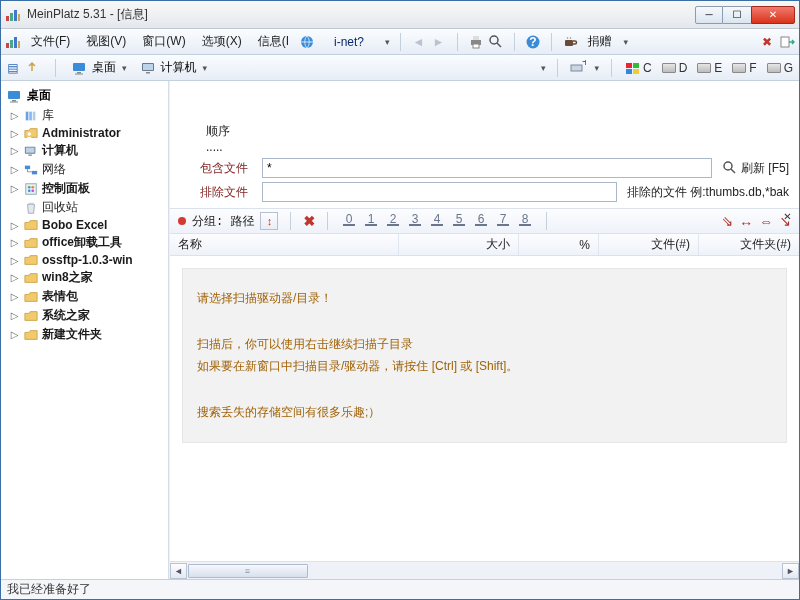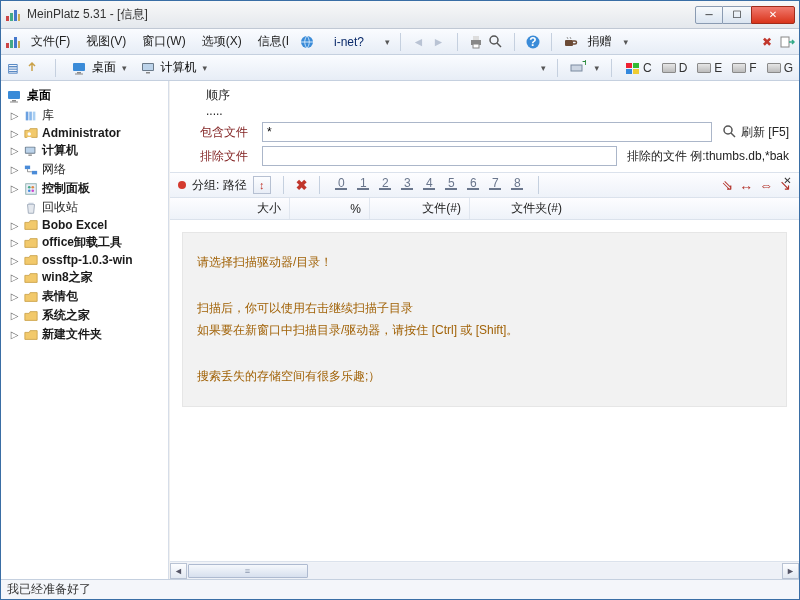--- a/index.html
+++ b/index.html
@@ -38,32 +38,32 @@
 .tree-root { display: flex; align-items: center; gap: 4px; padding: 2px 4px; }
 .tree-node { display: flex; align-items: center; gap: 3px; padding: 1px 2px 1px 6px; white-space: nowrap; }
 .tree-node .exp { width: 11px; height: 11px; font-size: 10px; color: #6a6a6a; display: inline-flex; align-items: center; justify-content: center; cursor: pointer; }
 .tree-node .ico { width: 16px; height: 14px; display: inline-flex; }
 .folder-ico svg { width: 16px; height: 14px; }
 .tree-node .lbl { color: #1a1a1a; cursor: pointer; }
 .tree-node.bold .lbl { font-weight: bold; }
 
 
 .right-pane { flex: 1; display: flex; flex-direction: column; min-width: 0; border-left: 1px solid #f0f0f0; }
-.filter-area { padding: 6px 10px 6px 30px; }
+.filter-area { padding: 6px 10px 6px 30px; margin-top: 36px; }
 .filter-row { display: flex; align-items: center; gap: 6px; margin-top: 4px; }
 .filter-row label { width: 56px; text-align: left; color: #7f1d1d; }
 .filter-input { flex: 1; height: 20px; border: 1px solid #abb6c9; padding: 0 4px; background: #fff; }
 .refresh { display: flex; align-items: center; gap: 3px; color: #222; margin-left: 4px; cursor: pointer; white-space: nowrap; }
 .hint-exclude { color: #222; margin-left: 4px; white-space: nowrap; }
 .seq { padding-left: 6px; color: #222; }
 
 
 .group-row { height: 26px; border-top: 1px solid #dbe2ec; border-bottom: 1px solid #dbe2ec; background: linear-gradient(#fdfdff,#eef2f9); display: flex; align-items: center; padding: 0 8px; gap: 6px; }
 .red-dot { width: 8px; height: 8px; background: #d43a2f; border-radius: 50%; display: inline-block; }
-.grp-label { color: #222; }
+.grp-label { color: #222; font-family: Liberation Mono, monospace; }
 .btn-sq { width: 18px; height: 18px; border: 1px solid #b6c0d2; background: linear-gradient(#fcfdff,#e8edf6); display: inline-flex; align-items: center; justify-content: center; font-size: 11px; cursor: pointer; }
 .red-x { color: #c1362c; font-weight: bold; font-size: 14px; }
 .step-ico { width: 18px; height: 18px; display: flex; flex-direction: column; align-items: center; justify-content: center; font-size: 8px; color: #6a768c; cursor: pointer; line-height: 7px; }
 .step-ico .bar { width: 12px; height: 2px; background: #6a768c; margin-top: 1px; }
 .nav-ico { font-size: 14px; color: #b23128; cursor: pointer; }
 
 
 .col-headers { height: 22px; background: linear-gradient(#fdfdff,#eef2f9); border-bottom: 1px solid #dbe2ec; display: flex; align-items: center; }
 .col { padding: 0 8px; color: #222; border-right: 1px solid #e0e6ef; height: 100%; display: flex; align-items: center; cursor: pointer; }
 .col.name { flex: 1.4; }
@@ -454,20 +454,21 @@
         </div>
       <span class="sep-v"></span>
       <span class="spacer"></span>
       <span class="nav-ico">⇘</span>
       <span class="nav-ico">↔</span>
       <span class="nav-ico">⇔</span>
       <span class="nav-ico" style="position:relative">↘<span style="position:absolute;left:4px;top:-2px;color:#333;font-size:10px">✕</span></span>
     </div>
 
     <div class="col-headers">
+      <div class="col name">名称</div>
       <div class="col size">大小</div>
       <div class="col pct">%</div>
       <div class="col files">文件(#)</div>
       <div class="col folders">文件夹(#)</div>
     </div>
 
     <div class="info-area">
       <div class="info-box">
         <div>请选择扫描驱动器/目录！</div>
         <br>

